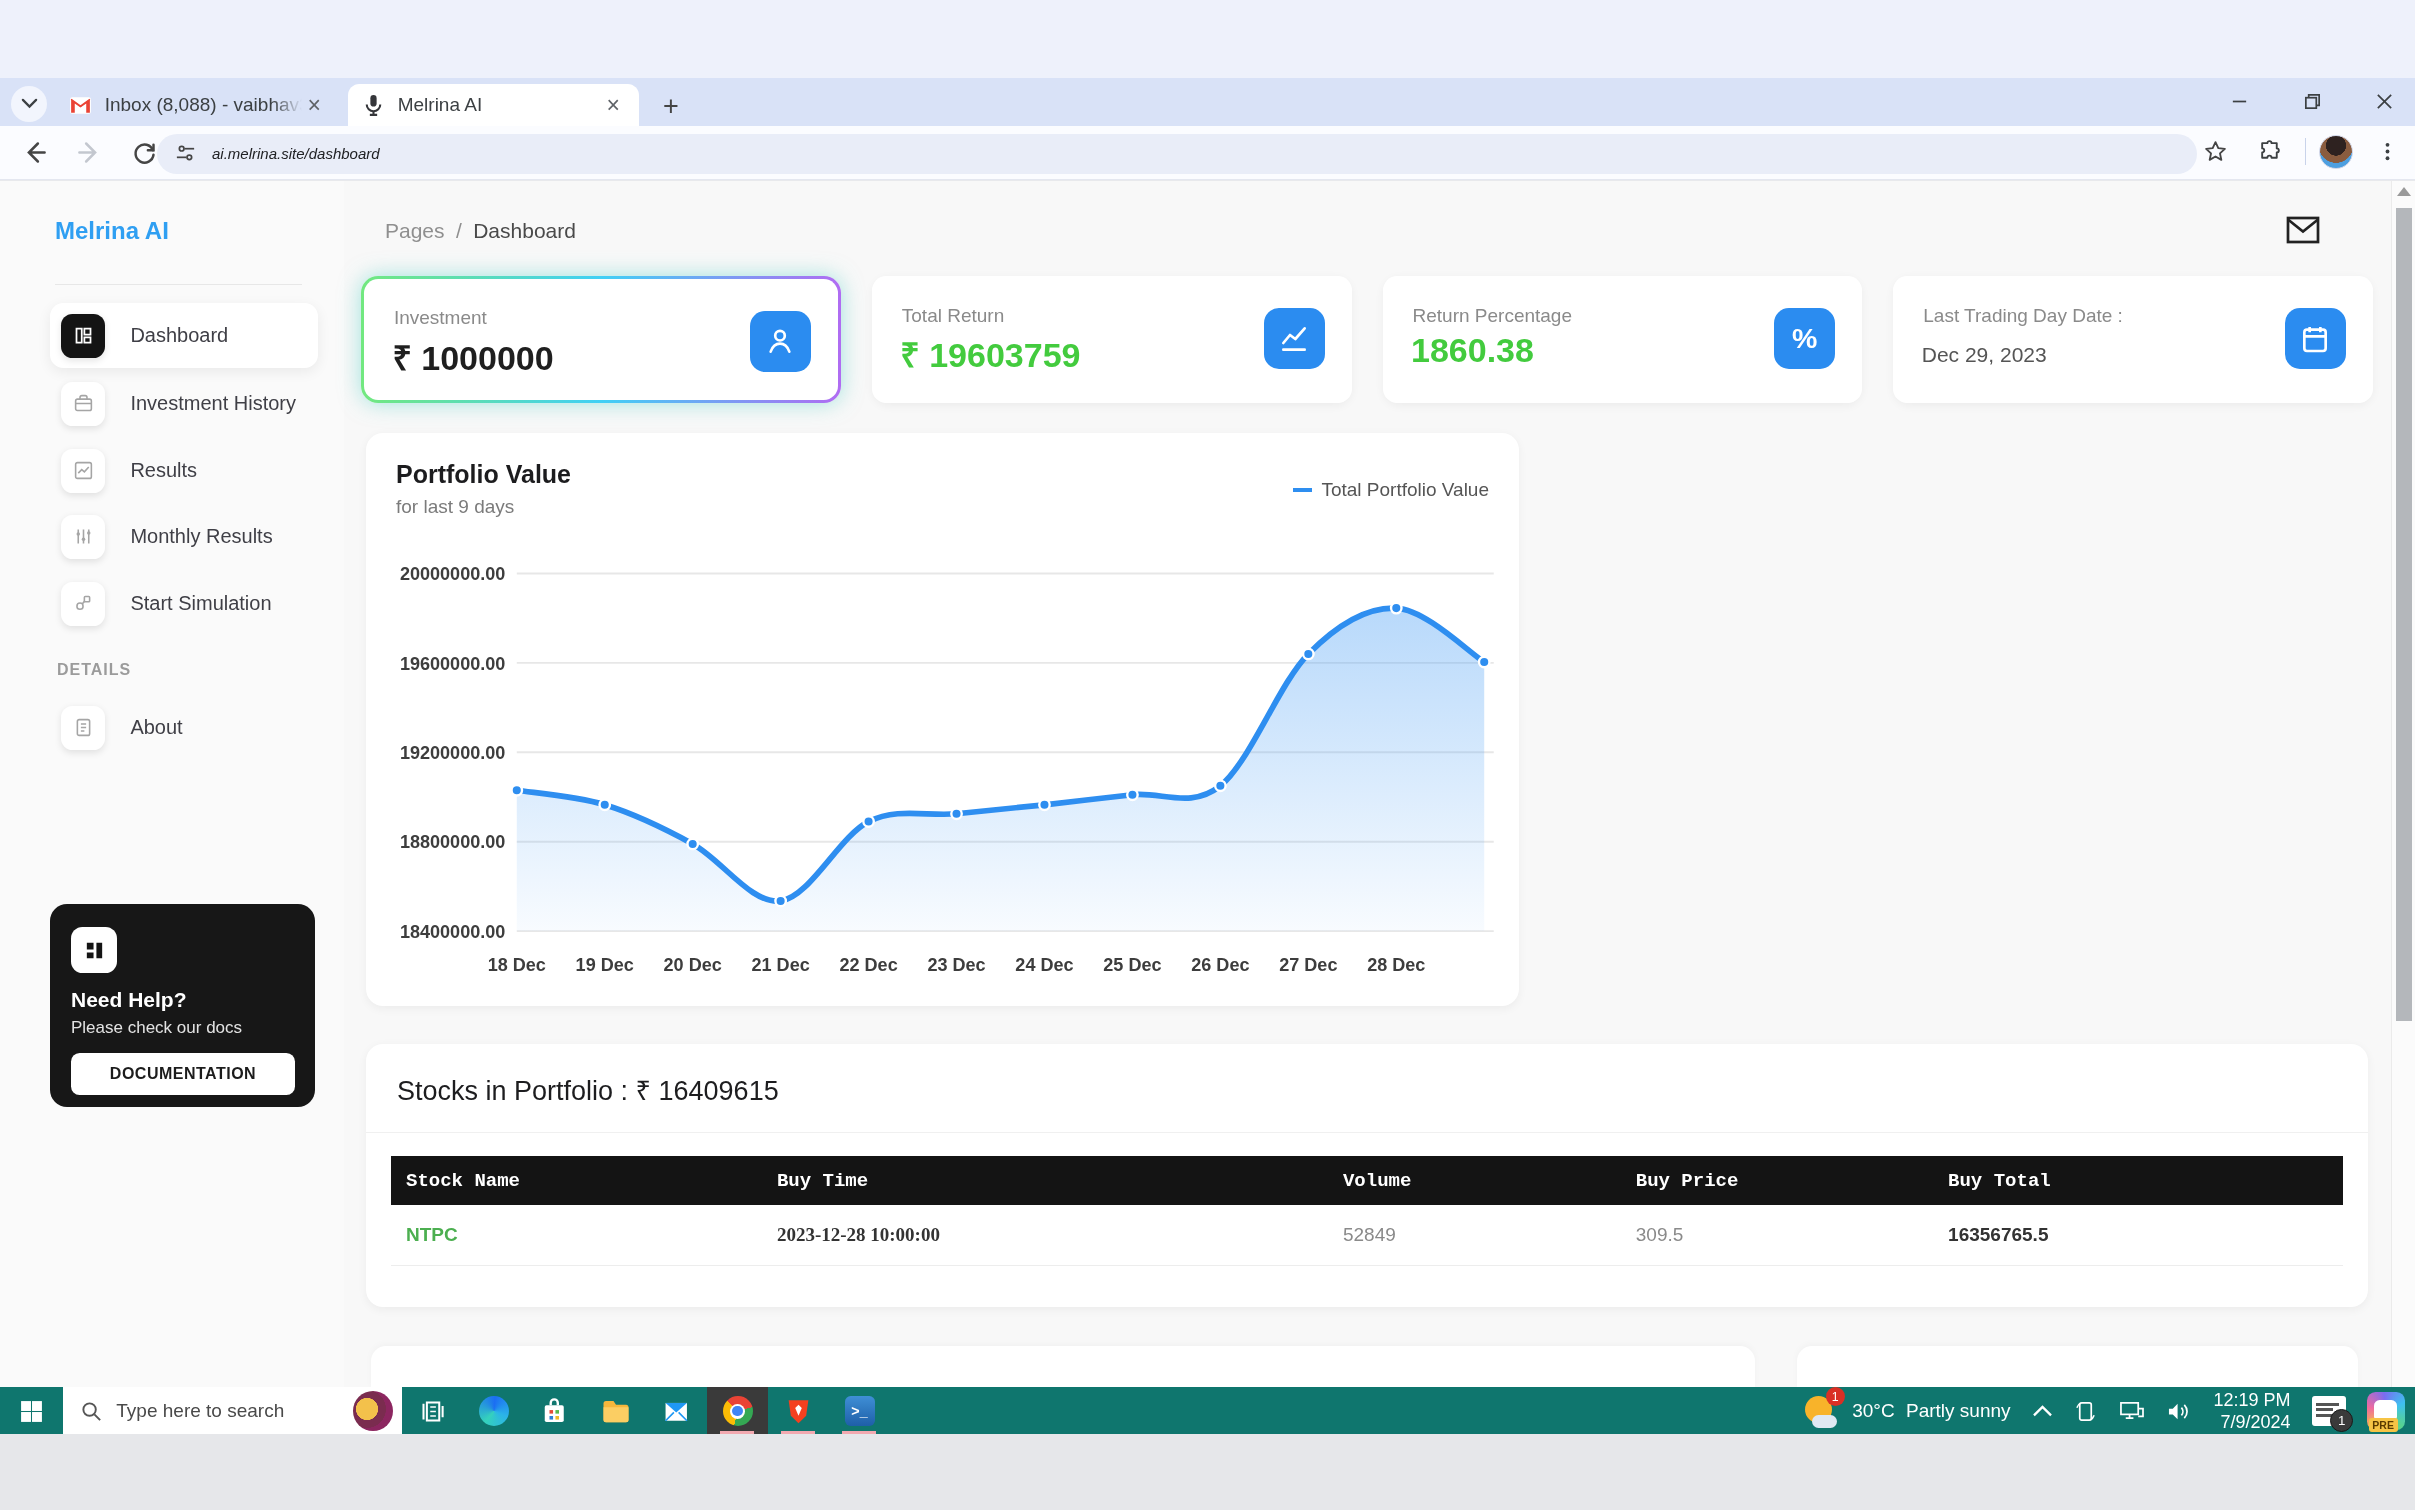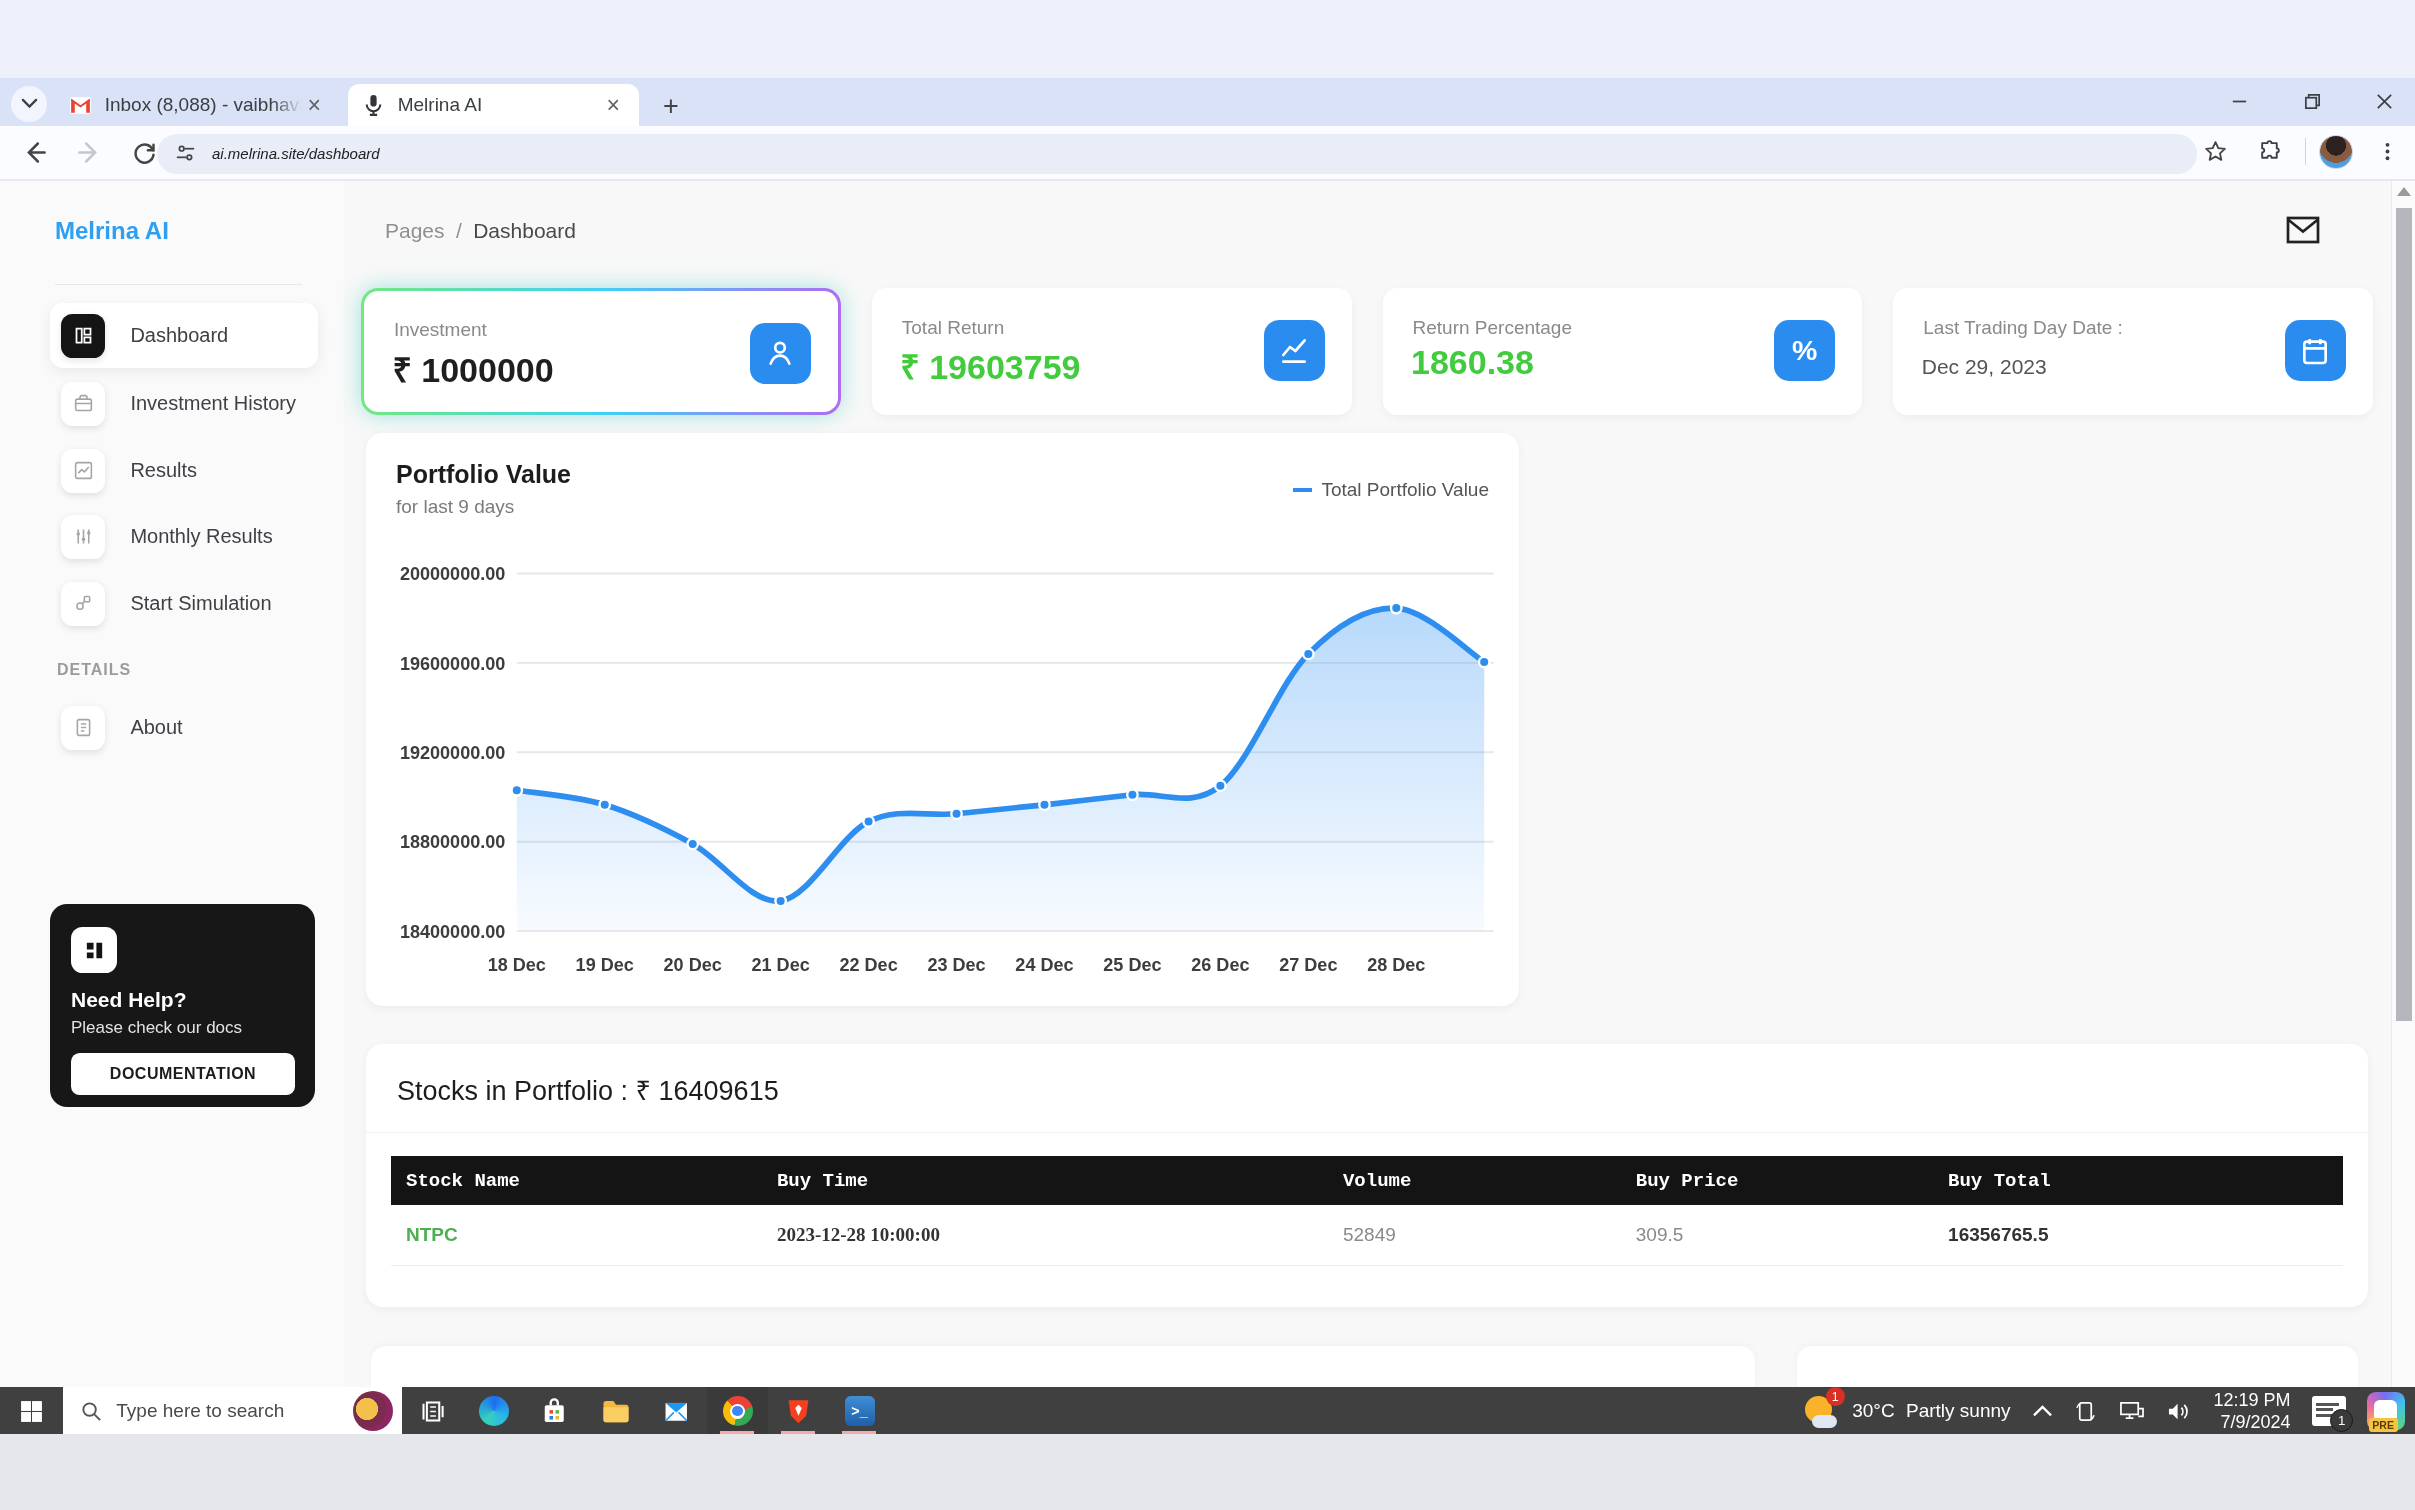--- a/index.html
+++ b/index.html
@@ -45,21 +45,21 @@
   .help-sub { color:#e3e3e3; font-size:17px; margin-top:5.7px; }
   .doc-btn { margin-top:15px; width:224px; height:42px; background:#ffffff; border-radius:8.6px; display:flex; align-items:center; justify-content:center; font-size:16px; font-weight:bold; letter-spacing:0.5px; color:#1c1c1c; }
 
   .main { position:absolute; left:344px; top:0; width:2047px; height:1206px; }
   .breadcrumb { position:absolute; left:41px; top:38px; font-size:21px; color:#8f8f8f; display:flex; gap:11.4px; }
   .breadcrumb .current { color:#4a4a4a; }
   .mail-btn { position:absolute; right:67px; top:30px; width:42px; height:38px; display:flex; align-items:center; justify-content:center; }
 
   
   .stats-row { position:absolute; left:17px; top:95px; width:2012px; display:flex; gap:31px; }
-  .stat-wrap { width:484px; height:127px; border-radius:17px; background:#ffffff; box-shadow:0 2.9px 9.5px rgba(0,0,0,0.05); position:relative;margin-top:12px; }
+  .stat-wrap { width:484px; height:127px; border-radius:17px; background:#ffffff; box-shadow:0 2.9px 9.5px rgba(0,0,0,0.05); position:relative; }
   .stat-wrap.glow { background:linear-gradient(90deg,#72e87f,#40d0f5,#b06cf2); padding:2.9px; box-shadow:0 0 21px rgba(90,210,200,0.55); }
   .stat-inner { width:100%; height:100%; background:#ffffff; border-radius:14.3px; position:relative; }
   .stat-label { position:absolute; left:30px; top:28.5px; font-size:19px; color:#8a8a8a; }
   .stat-value { position:absolute; left:28.5px; top:55px; font-size:34px; font-weight:bold; color:#1f1f1f; }
   .stat-value.green { color:#43cb3e; }
   .stat-value.datev { font-size:21px; font-weight:normal; color:#555555; top:67px; }
   .stat-icon { position:absolute; right:27px; top:32px; width:61px; height:61px; border-radius:15px; background:#2b8cf0; display:flex; align-items:center; justify-content:center; color:#fff; font-size:28.5px; font-weight:bold; }
 
   
   .chart-card { position:absolute; left:22px; top:252px; width:1153px; height:573px; background:#fff; border-radius:17px; box-shadow:0 2.9px 9.5px rgba(0,0,0,0.05);text-align:center; }
@@ -87,21 +87,21 @@
   .c-total { color:#333; font-weight:bold; }
 
   .partial-card { position:absolute; top:1165px; height:41px; background:#fff; border-radius:15px 15px 0 0; box-shadow:0 -1.9px 7.6px rgba(0,0,0,0.03); }
 
   
   .scrollbar { position:absolute; right:0; top:0; width:25px; height:1206px; background:#fbfbfb; border-left:1px solid #ebebeb; }
   .scroll-up { position:absolute; top:5.7px; left:4.8px; width:0; height:0; border-left:7.6px solid transparent; border-right:7.6px solid transparent; border-bottom:9.5px solid #9a9a9a; }
   .scroll-thumb { position:absolute; top:27px; left:3.8px; width:16px; height:813px; background:#b4b7bb; }
 
   
-  .taskbar { position:absolute; left:0; top:1387px; width:2416px; height:48px; background:#404040; display:flex; align-items:center; }
+  .taskbar { position:absolute; left:0; top:1387px; width:2416px; height:48px; background:#0f766e; display:flex; align-items:center; }
   .tb-start { width:63px; height:48px; display:flex; align-items:center; justify-content:center; }
   .tb-search { width:339px; height:48px; background:#ffffff; display:flex; align-items:center; padding:0 9.5px 0 17px; gap:13.3px; }
   .tb-search-text { font-size:19px; color:#4a4a4a; flex:1; white-space:nowrap; }
   .fruit { width:40px; height:40px; border-radius:50%; background:radial-gradient(circle at 35% 45%, #f3c14b 0 32%, #7a2c4f 33% 55%, #8c2660 56%); flex:0 0 auto; }
   .tb-app { width:61px; height:48px; display:flex; align-items:center; justify-content:center; position:relative; }
   .tb-app.active { background:#3a3a3a; }
   .run-line { position:absolute; bottom:0; left:13.3px; width:34px; height:3.8px; background:#f2a9b0; }
   .tb-right { margin-left:auto; display:flex; align-items:center; gap:21px; padding-right:11.4px; color:#ffffff; }
   .weather { display:flex; align-items:center; gap:11.4px; }
   .weather-ic { position:relative; width:38px; height:38px; }

